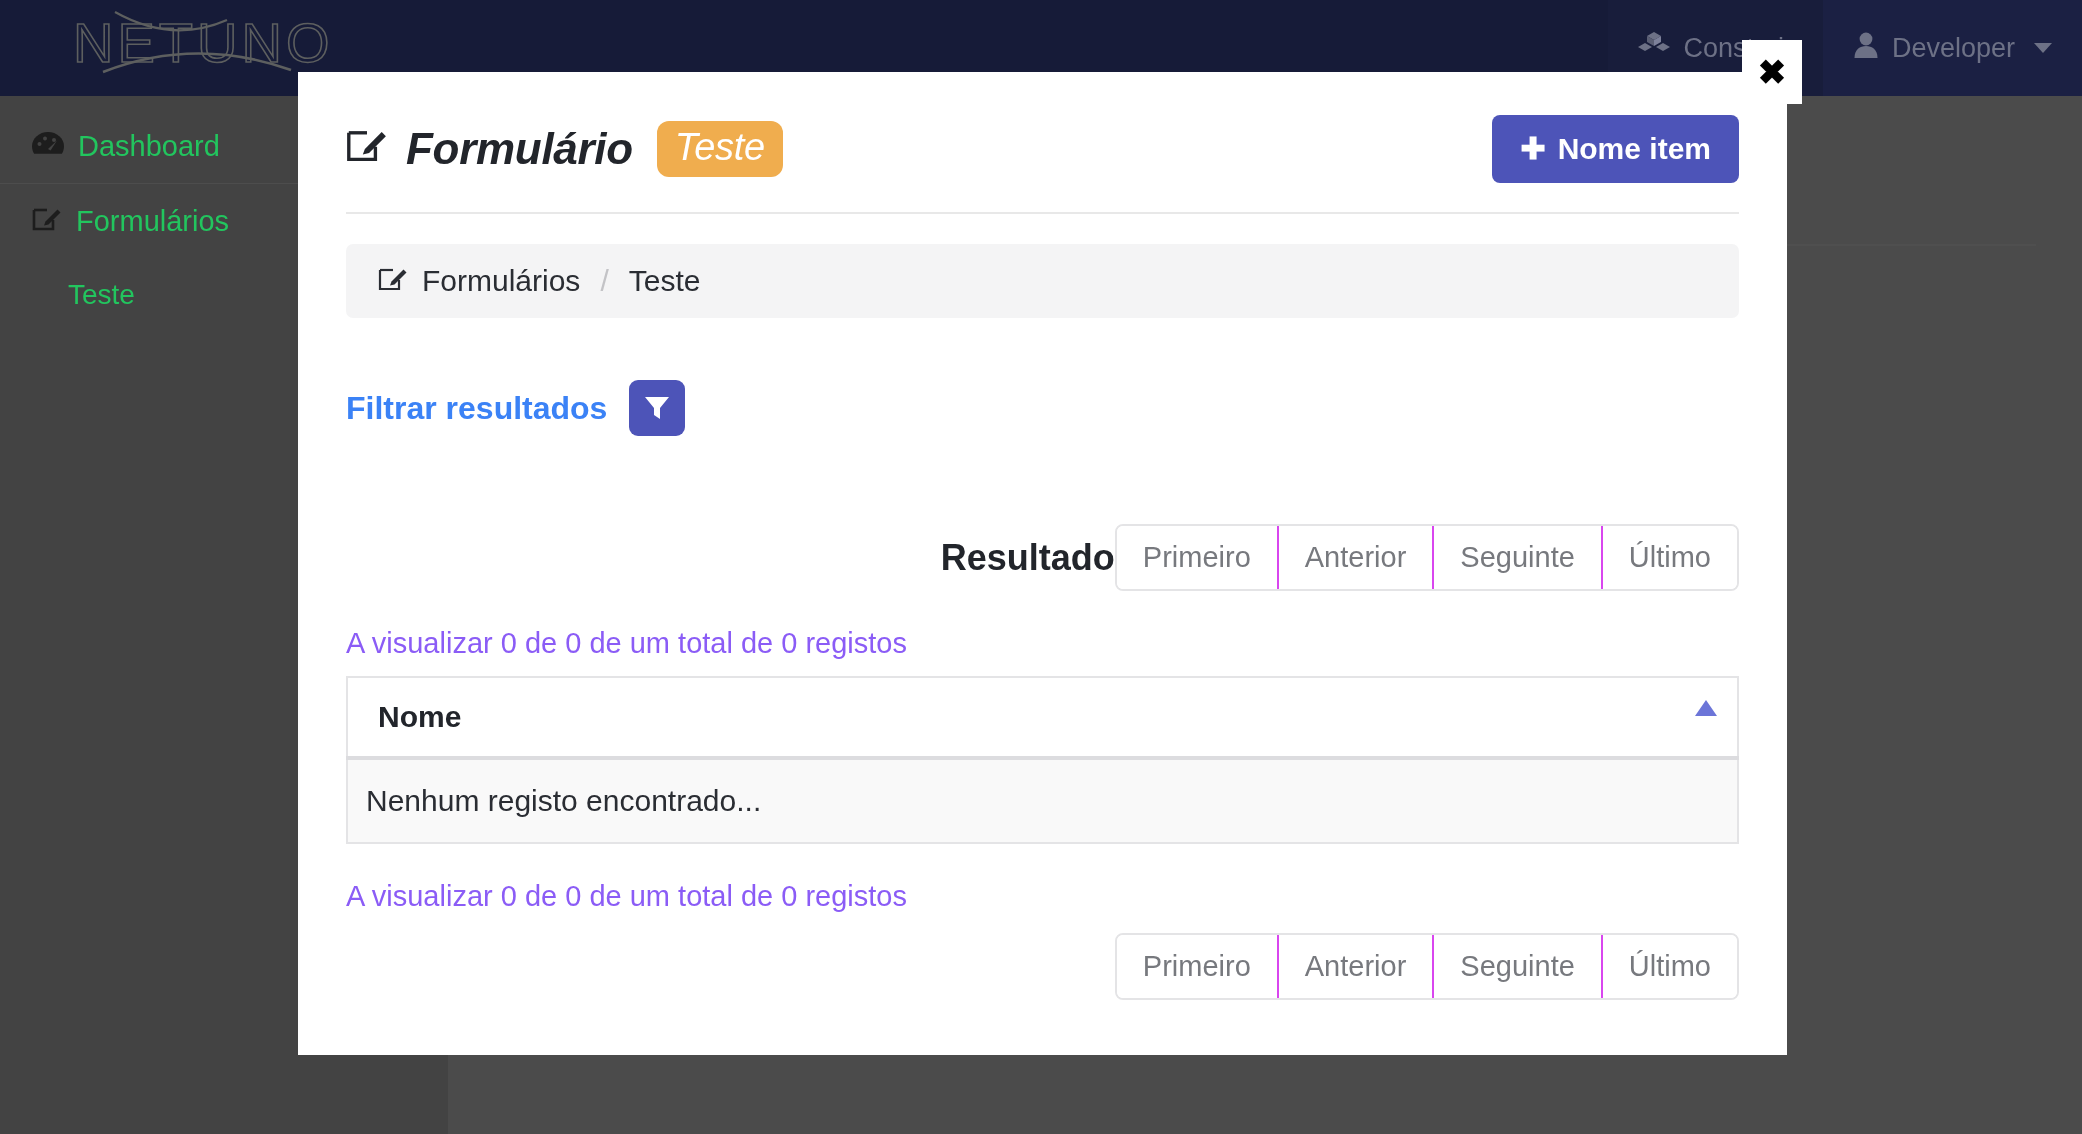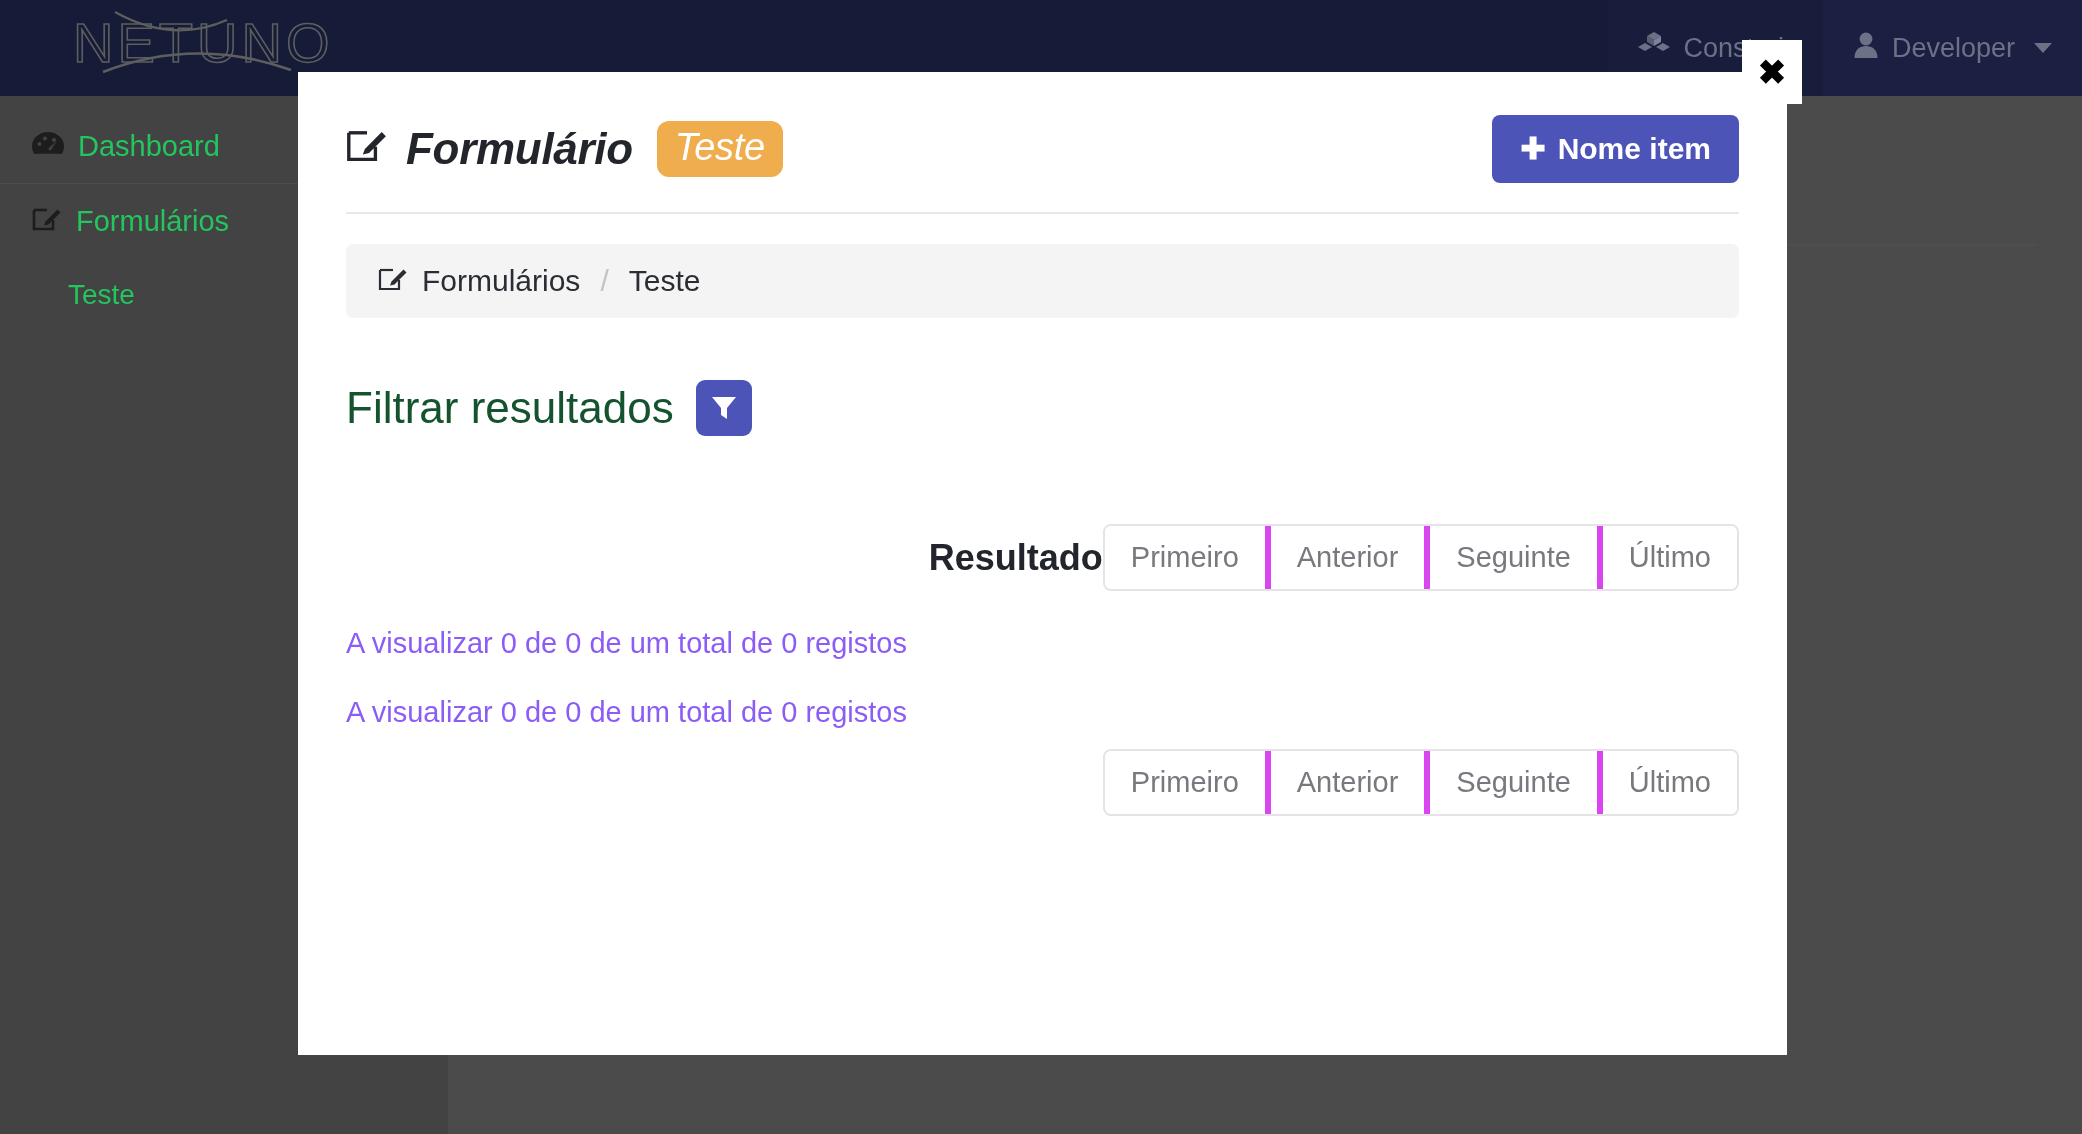--- a/index.html
+++ b/index.html
@@ -211,23 +211,23 @@
   .crumb-sep { color: #c3c3c6; padding: 0 6px; }
 
   
   #filter-section {
     margin: 62px 48px 0;
     display: flex;
     align-items: center;
     gap: 22px;
   }
   #filter-heading {
-    font-size: 44px;
-    font-weight: 400;
-    color: #14532d;
+    font-size: 32px;
+    font-weight: 700;
+    color: #3b82f6;
   }
   #filter-toggle-button {
     width: 56px;
     height: 56px;
     background: #4d54b8;
     border-radius: 9px;
     border: none;
     display: flex;
     align-items: center;
     justify-content: center;
@@ -252,21 +252,21 @@
     border: 2px solid #e4e4e6;
     border-radius: 8px;
     overflow: hidden;
     background: #ffffff;
   }
   .pager-btn {
     font-size: 29px;
     color: #77797e;
     background: #ffffff;
     border: none;
-    border-right: 6px solid #d946ef;
+    border-right: 2px solid #d946ef;
     padding: 15px 26px;
     font-family: "Liberation Sans", sans-serif;
     cursor: pointer;
     white-space: nowrap;
   }
   .pager-btn:last-child { border-right: none; }
 
   .records-info {
     font-size: 29px;
     color: #8b5cf6;
@@ -454,20 +454,35 @@
       <div class="pager">
         <button class="pager-btn">Primeiro</button>
         <button class="pager-btn">Anterior</button>
         <button class="pager-btn">Seguinte</button>
         <button class="pager-btn">Último</button>
       </div>
     </div>
 
     <div class="records-info">A visualizar 0 de 0 de um total de 0 registos</div>
 
+    <table id="results-table">
+      <thead>
+        <tr>
+          <th>
+            <span>Nome</span>
+            <span id="sort-indicator"></span>
+          </th>
+        </tr>
+      </thead>
+      <tbody>
+        <tr>
+          <td>Nenhum registo encontrado...</td>
+        </tr>
+      </tbody>
+    </table>
 
     <div class="records-info">A visualizar 0 de 0 de um total de 0 registos</div>
 
     <div id="bottom-pager-row">
       <div class="pager">
         <button class="pager-btn">Primeiro</button>
         <button class="pager-btn">Anterior</button>
         <button class="pager-btn">Seguinte</button>
         <button class="pager-btn">Último</button>
       </div>

